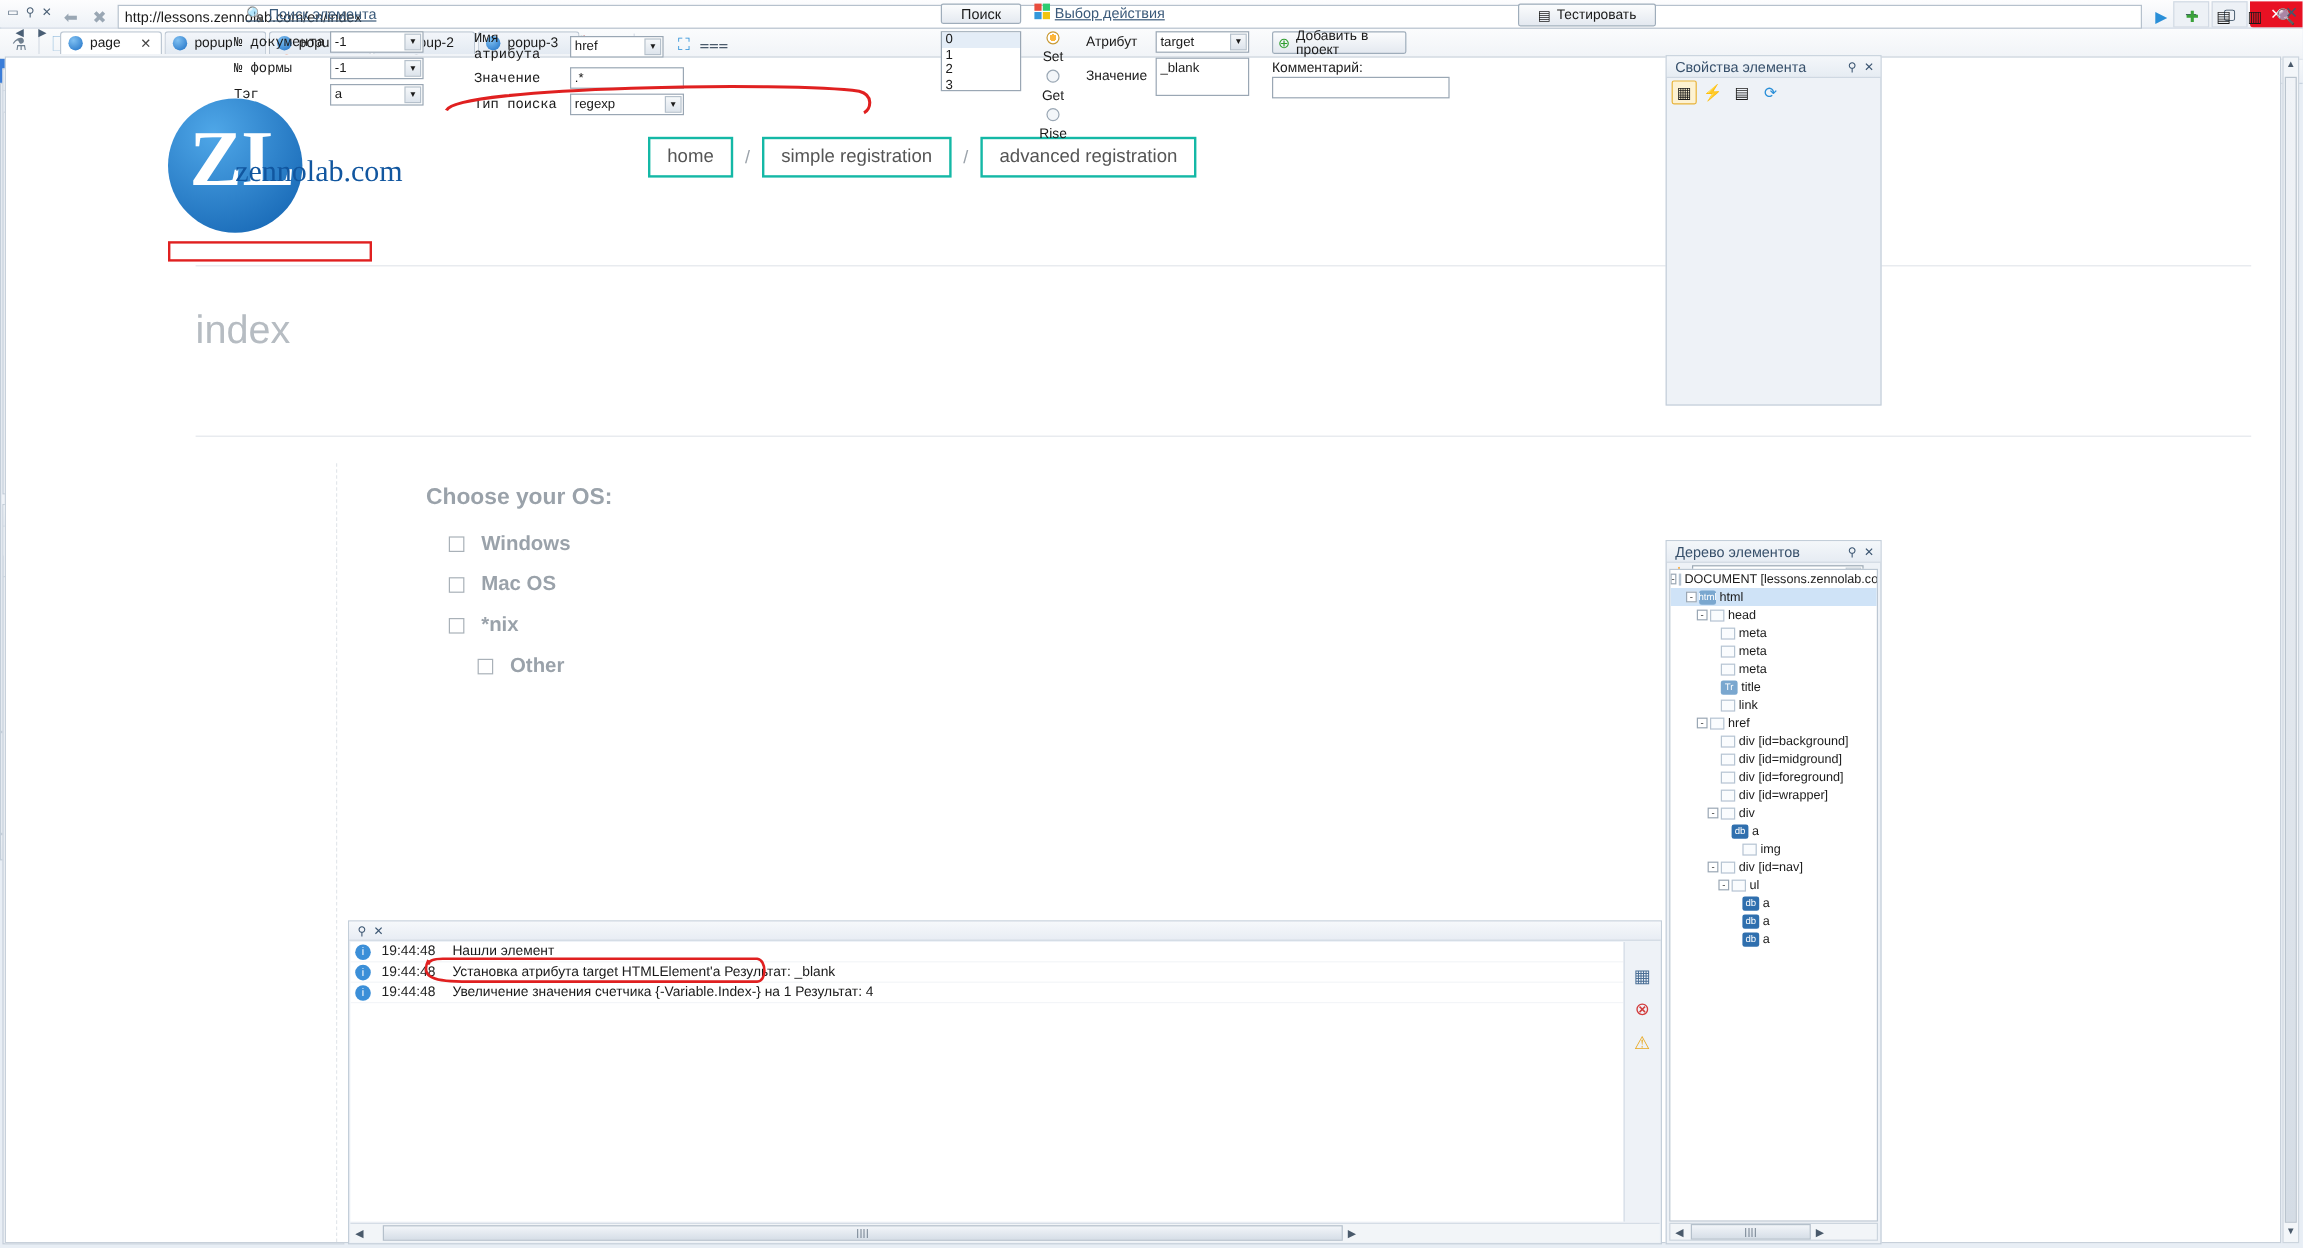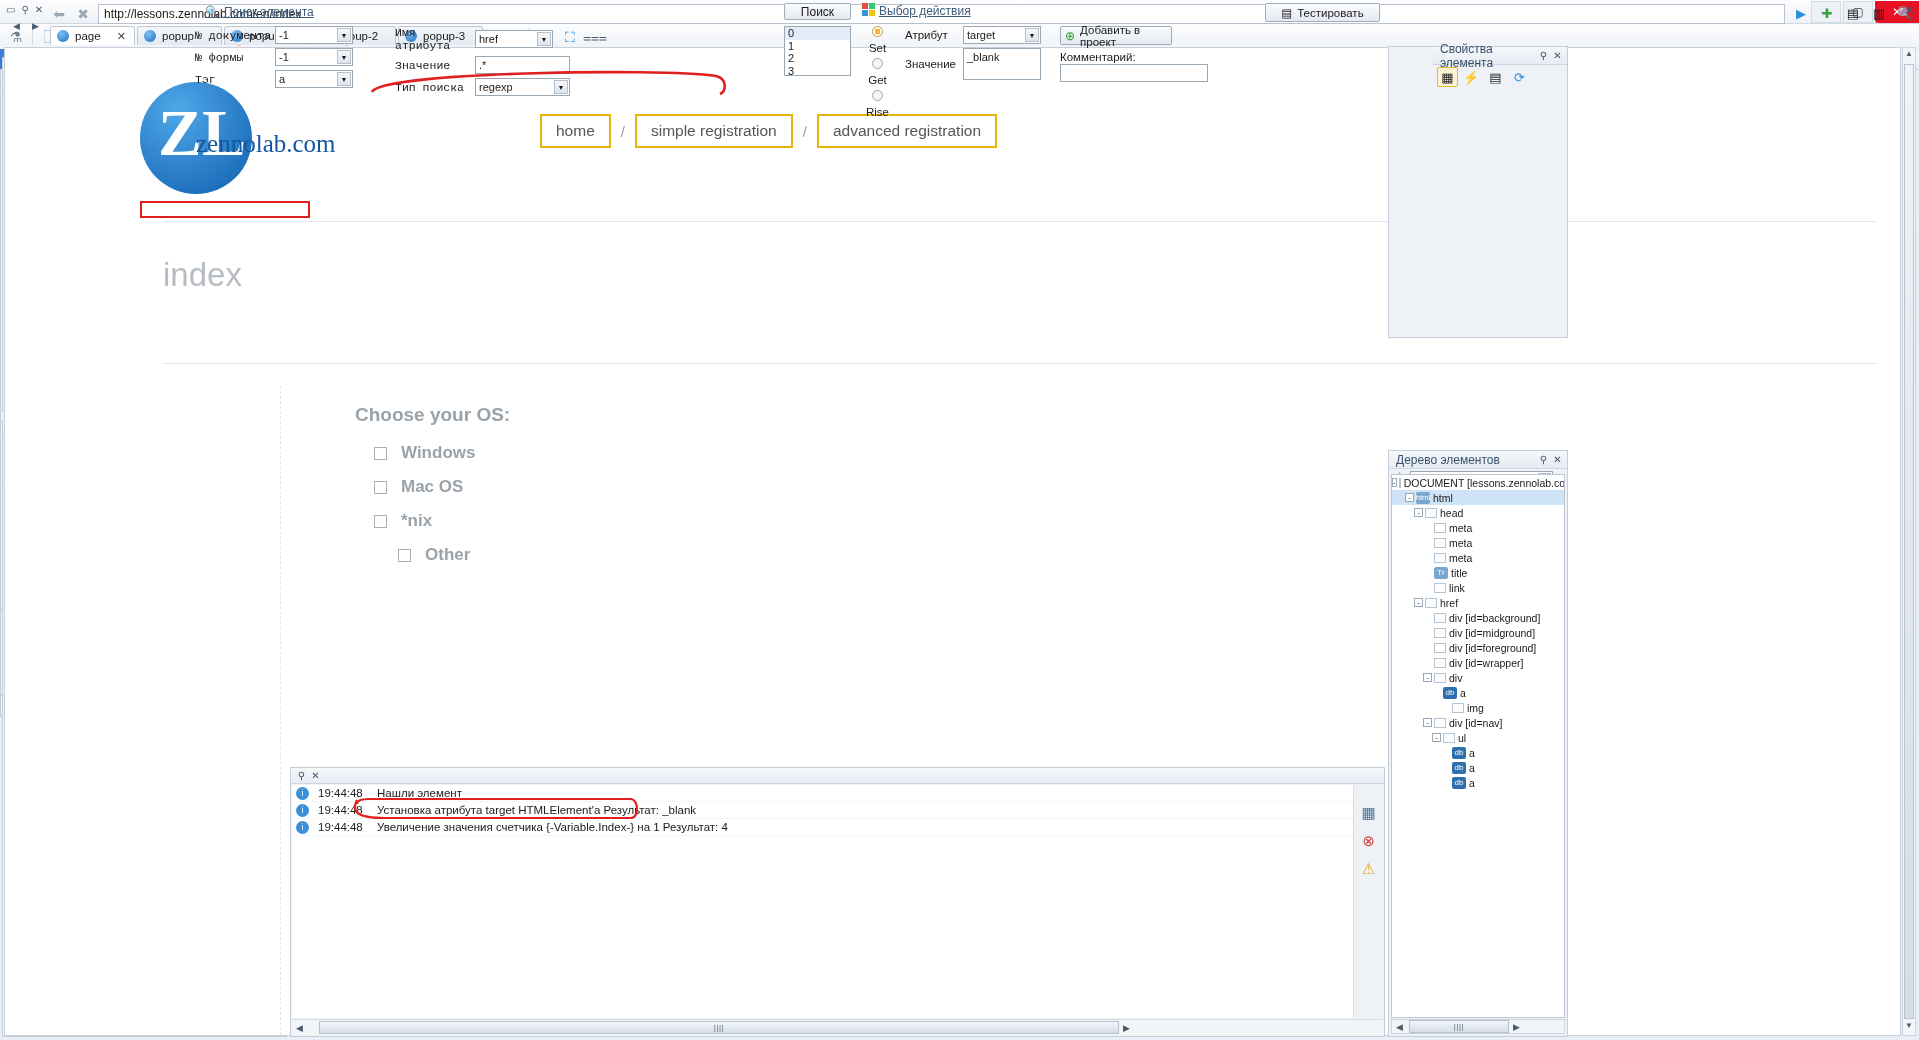--- a/index.html
+++ b/index.html
@@ -192,21 +192,21 @@
   }
   .pg-inner { position:absolute; left:135px; top:8px; right:0px; bottom:0; }
   .zl-logo { position:absolute; left:0px; top:26px; width:170px; height:110px; }
   .zl-circle { position:absolute; left:0; top:0; width:112px; height:112px;
                border-radius:50%; background:radial-gradient(circle at 34% 26%, #4fa7e8, #0f5fae); }
   .zl-Z { position:absolute; left:18px; top:18px; font-size:66px; font-weight:bold;
           color:#fff; font-family:"Liberation Serif", serif; line-height:1; }
   .zl-word { position:absolute; left:56px; top:48px; font-size:25px; color:#11569f;
              font-family:"Liberation Serif", serif; }
   .navpills { position:absolute; left:400px; top:58px; display:flex; align-items:center; gap:0; }
-  .pill { border:2px solid #eab308; padding:6px 14px; font-size:15.5px; color:#555;
+  .pill { border:2px solid #14b8a6; padding:6px 14px; font-size:15.5px; color:#555;
           background:#fff; }
   .pill-sep { padding:0 10px; color:#9aa2aa; font-size:15px; }
   .redbox { position:absolute; left:0px; top:145px; width:170px; height:17px;
             border:2px solid #e02020; }
   .hr1 { position:absolute; left:23px; top:165px; right:24px; height:1px; background:#e3e7eb; }
   .idx { position:absolute; left:23px; top:200px; font-size:33px; color:#b6bcc2; }
   .hr2 { position:absolute; left:23px; top:307px; right:24px; height:1px; background:#e3e7eb; }
   .vline { position:absolute; left:140px; top:330px; bottom:0; width:1px;
            border-left:1px dashed #e3e7eb; }
   .choose { position:absolute; left:215px; top:348px; font-size:19px; color:#9aa2aa; font-weight:bold; }
@@ -292,21 +292,21 @@
            font-size:9px; display:flex; align-items:center; justify-content:center; }
   .log-time { width:50px; color:#222; }
   .log-side { position:absolute; right:1px; top:17px; width:30px; bottom:18px;
               background:#eef2f7; border-left:1px solid #d5dde6;
               display:flex; flex-direction:column; align-items:center; padding-top:18px; gap:8px; }
   .log-sb { width:20px; height:20px; display:flex; align-items:center; justify-content:center; font-size:15px; }
   .log-hscroll { position:absolute; left:1px; right:1px; bottom:1px; height:16px;
                  background:#f2f5f8; border-top:1px solid #d5dde6; display:flex; align-items:center; }
 
   
-  #elemprops { left:1388px; top:46px; width:180px; height:292px;padding-left:44px; }
+  #elemprops { left:1388px; top:46px; width:180px; height:292px; }
   .ep-tools { height:24px; display:flex; align-items:center; gap:3px; padding:2px 4px; }
   .ep-ico { width:21px; height:20px; display:flex; align-items:center; justify-content:center;
             font-size:13px; border:1px solid transparent; border-radius:2px; }
   .ep-ico.sel { border:1px solid #e8b33a; background:#fdf2d2; }
   .ep-body { position:absolute; left:2px; right:2px; top:45px; bottom:2px;
              background:#eef2f7; }
 
   
   #elemtree { left:1388px; top:450px; width:180px; height:587px; }
   .et-top { height:20px; display:flex; align-items:center; gap:3px; padding:2px 3px; }

